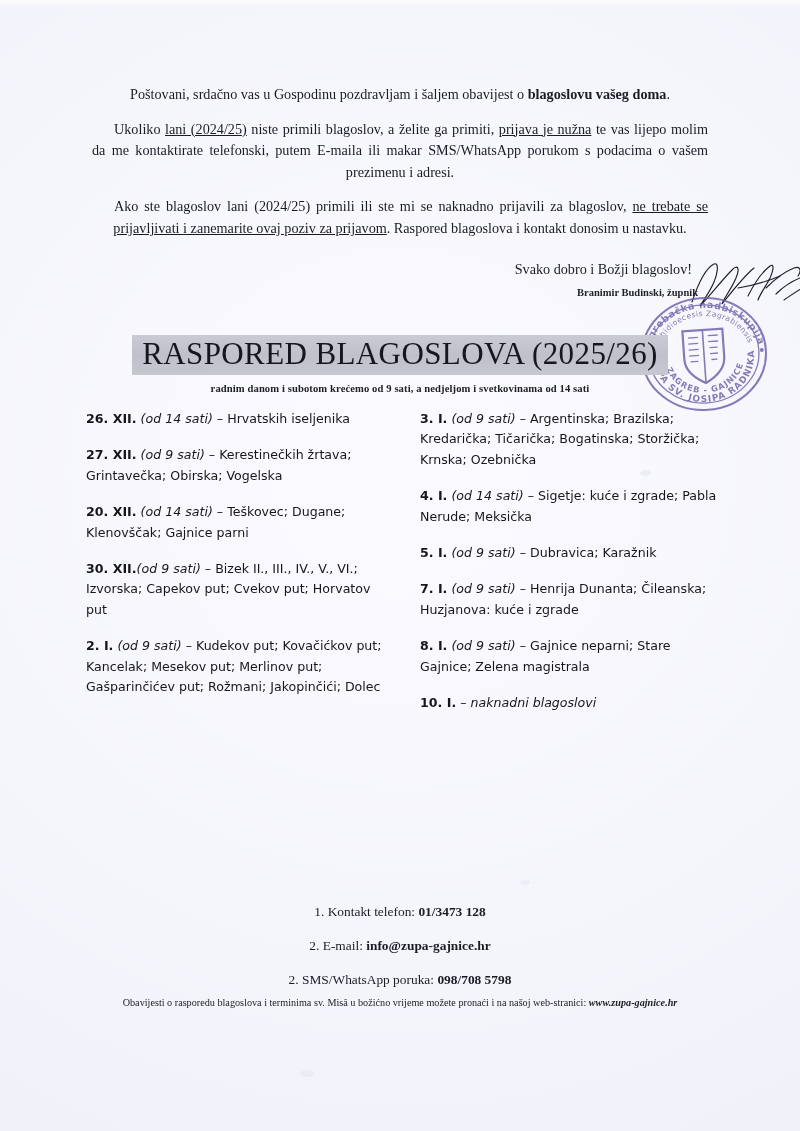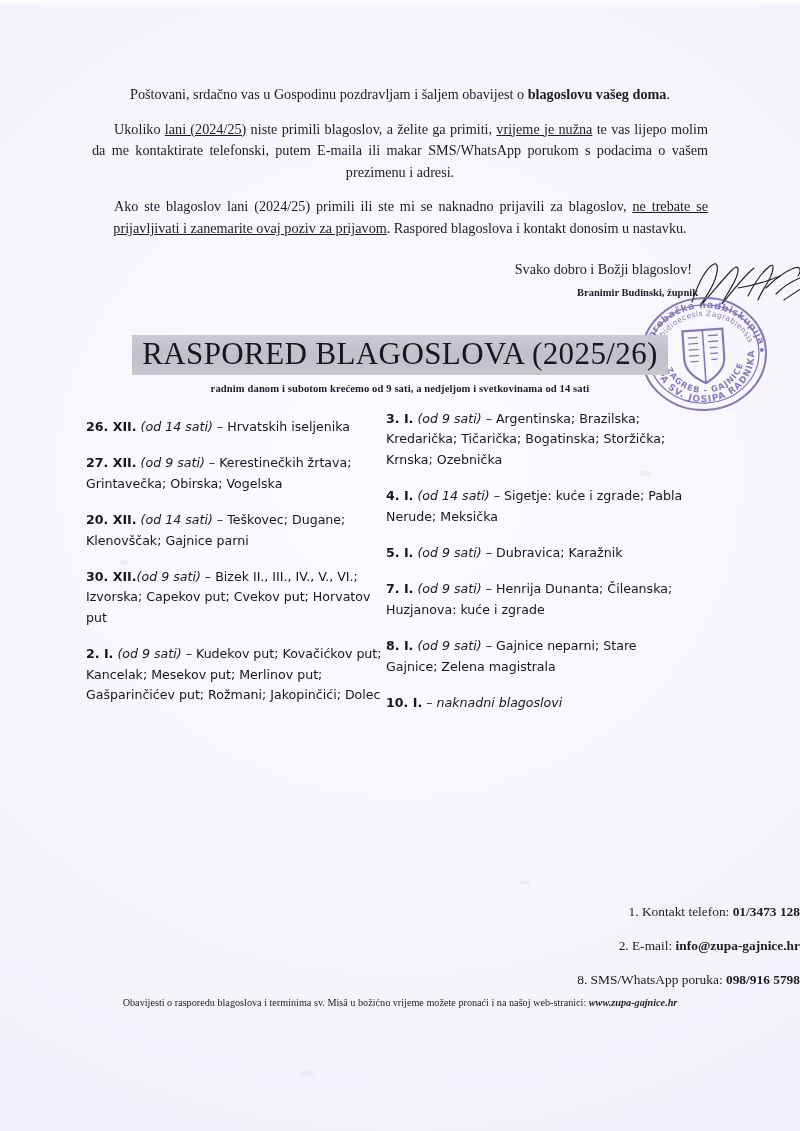--- a/index.html
+++ b/index.html
@@ -124,22 +124,22 @@
     letter-spacing: .1px;
   }
 
   
   .schedule {
     position: absolute;
     left: 86px;
     top: 409px;
     width: 634px;
     display: flex;
+    gap: 34px;
     font-family: "DejaVu Sans", sans-serif;
-    align-items: center;
   }
   .col {
     width: 300px;
   }
   .entry {
     margin-bottom: 16px;
     font-size: 12.6px;
     line-height: 1.62;
     color: #16161c;
   }
@@ -152,21 +152,21 @@
   }
   .entry .note {
     font-style: italic;
   }
 
   
   .contacts {
     position: absolute;
     left: 0; right: 0;
     top: 904px;
-    text-align: right;
+    text-align: center;
     font-family: "Liberation Serif", serif;
     font-size: 13.4px;
     color: #1b1b24;
   }
   .contacts .c-line {
     margin-bottom: 18px;
   }
   .contacts .c-line:last-child { margin-bottom: 0; }
   .contacts .c-value {
     font-weight: bold;
@@ -195,21 +195,21 @@
 <div class="scan-speck" style="left:640px;top:470px;width:11px;height:6px;"></div>
 <div class="scan-speck" style="left:300px;top:1070px;width:14px;height:7px;"></div>
 <div class="scan-speck" style="left:520px;top:880px;width:10px;height:5px;"></div>
 
 <div class="page">
 
   <div class="letter">
 
     <p class="center"><span>Poštovani, srdačno vas u Gospodinu pozdravljam i šaljem obavijest o </span><b class="strong">blagoslovu vašeg doma</b><span>.</span></p>
 
-    <p class="just p-indent"><span>Ukoliko </span><u class="uline">lani (2024/25)</u><span> niste primili blagoslov, a želite ga primiti, </span><u class="uline">vrijeme je nužna</u><span> te vas lijepo molim da me kontaktirate telefonski, putem E-maila ili makar SMS/WhatsApp porukom s podacima o vašem prezimenu i adresi.</span></p>
+    <p class="just p-indent"><span>Ukoliko </span><u class="uline">lani (2024/25)</u><span> niste primili blagoslov, a želite ga primiti, </span><u class="uline">prijava je nužna</u><span> te vas lijepo molim da me kontaktirate telefonski, putem E-maila ili makar SMS/WhatsApp porukom s podacima o vašem prezimenu i adresi.</span></p>
 
     <p class="just p-indent"><span>Ako ste blagoslov lani (2024/25) primili ili ste mi se naknadno prijavili za blagoslov, </span><u class="uline">ne trebate se prijavljivati i zanemarite ovaj poziv za prijavom</u><span>. Raspored blagoslova i kontakt donosim u nastavku.</span></p>
 
     <div class="closing">Svako dobro i Božji blagoslov!</div>
     <div class="signature-name">Branimir Budinski, župnik</div>
   </div>
 
   <svg class="signature-ink" viewBox="0 0 120 56">
     <g fill="none" stroke="#1f1f28" stroke-width="1.15" stroke-linecap="round">
       <path d="M4,44 C10,26 18,10 26,6 C31,4 30,14 26,24 C22,34 14,44 12,48 C20,40 34,22 44,12 C50,6 52,10 48,20 C44,30 36,40 34,46 C42,36 56,18 66,10"></path>
@@ -276,18 +276,18 @@
         <div class="entry"><span class="date">5. I.</span> <span class="hours">(od 9 sati)</span> – <span>Dubravica; Karažnik</span></div>
         <div class="entry"><span class="date">7. I.</span> <span class="hours">(od 9 sati)</span> – <span>Henrija Dunanta; Čileanska; Huzjanova: kuće i zgrade</span></div>
         <div class="entry"><span class="date">8. I.</span> <span class="hours">(od 9 sati)</span> – <span>Gajnice neparni; Stare Gajnice; Zelena magistrala</span></div>
         <div class="entry"><span class="date">10. I.</span> – <span class="note">naknadni blagoslovi</span></div>
       </div>
   </div>
 
   <div class="contacts" id="contacts">
       <div class="c-line"><span>1. Kontakt telefon: </span><span class="c-value">01/3473 128</span></div>
       <div class="c-line"><span>2. E-mail: </span><span class="c-value">info@zupa-gajnice.hr</span></div>
-      <div class="c-line"><span>8. SMS/WhatsApp poruka: </span><span class="c-value">098/916 5798</span></div>
+      <div class="c-line"><span>2. SMS/WhatsApp poruka: </span><span class="c-value">098/708 5798</span></div>
     </div>
 
   <div class="footnote"><span>Obavijesti o rasporedu blagoslova i terminima sv. Misâ u božićno vrijeme možete pronaći i na našoj web-stranici: </span><span class="site">www.zupa-gajnice.hr</span></div>
 
 </div>
 
 </body></html>

